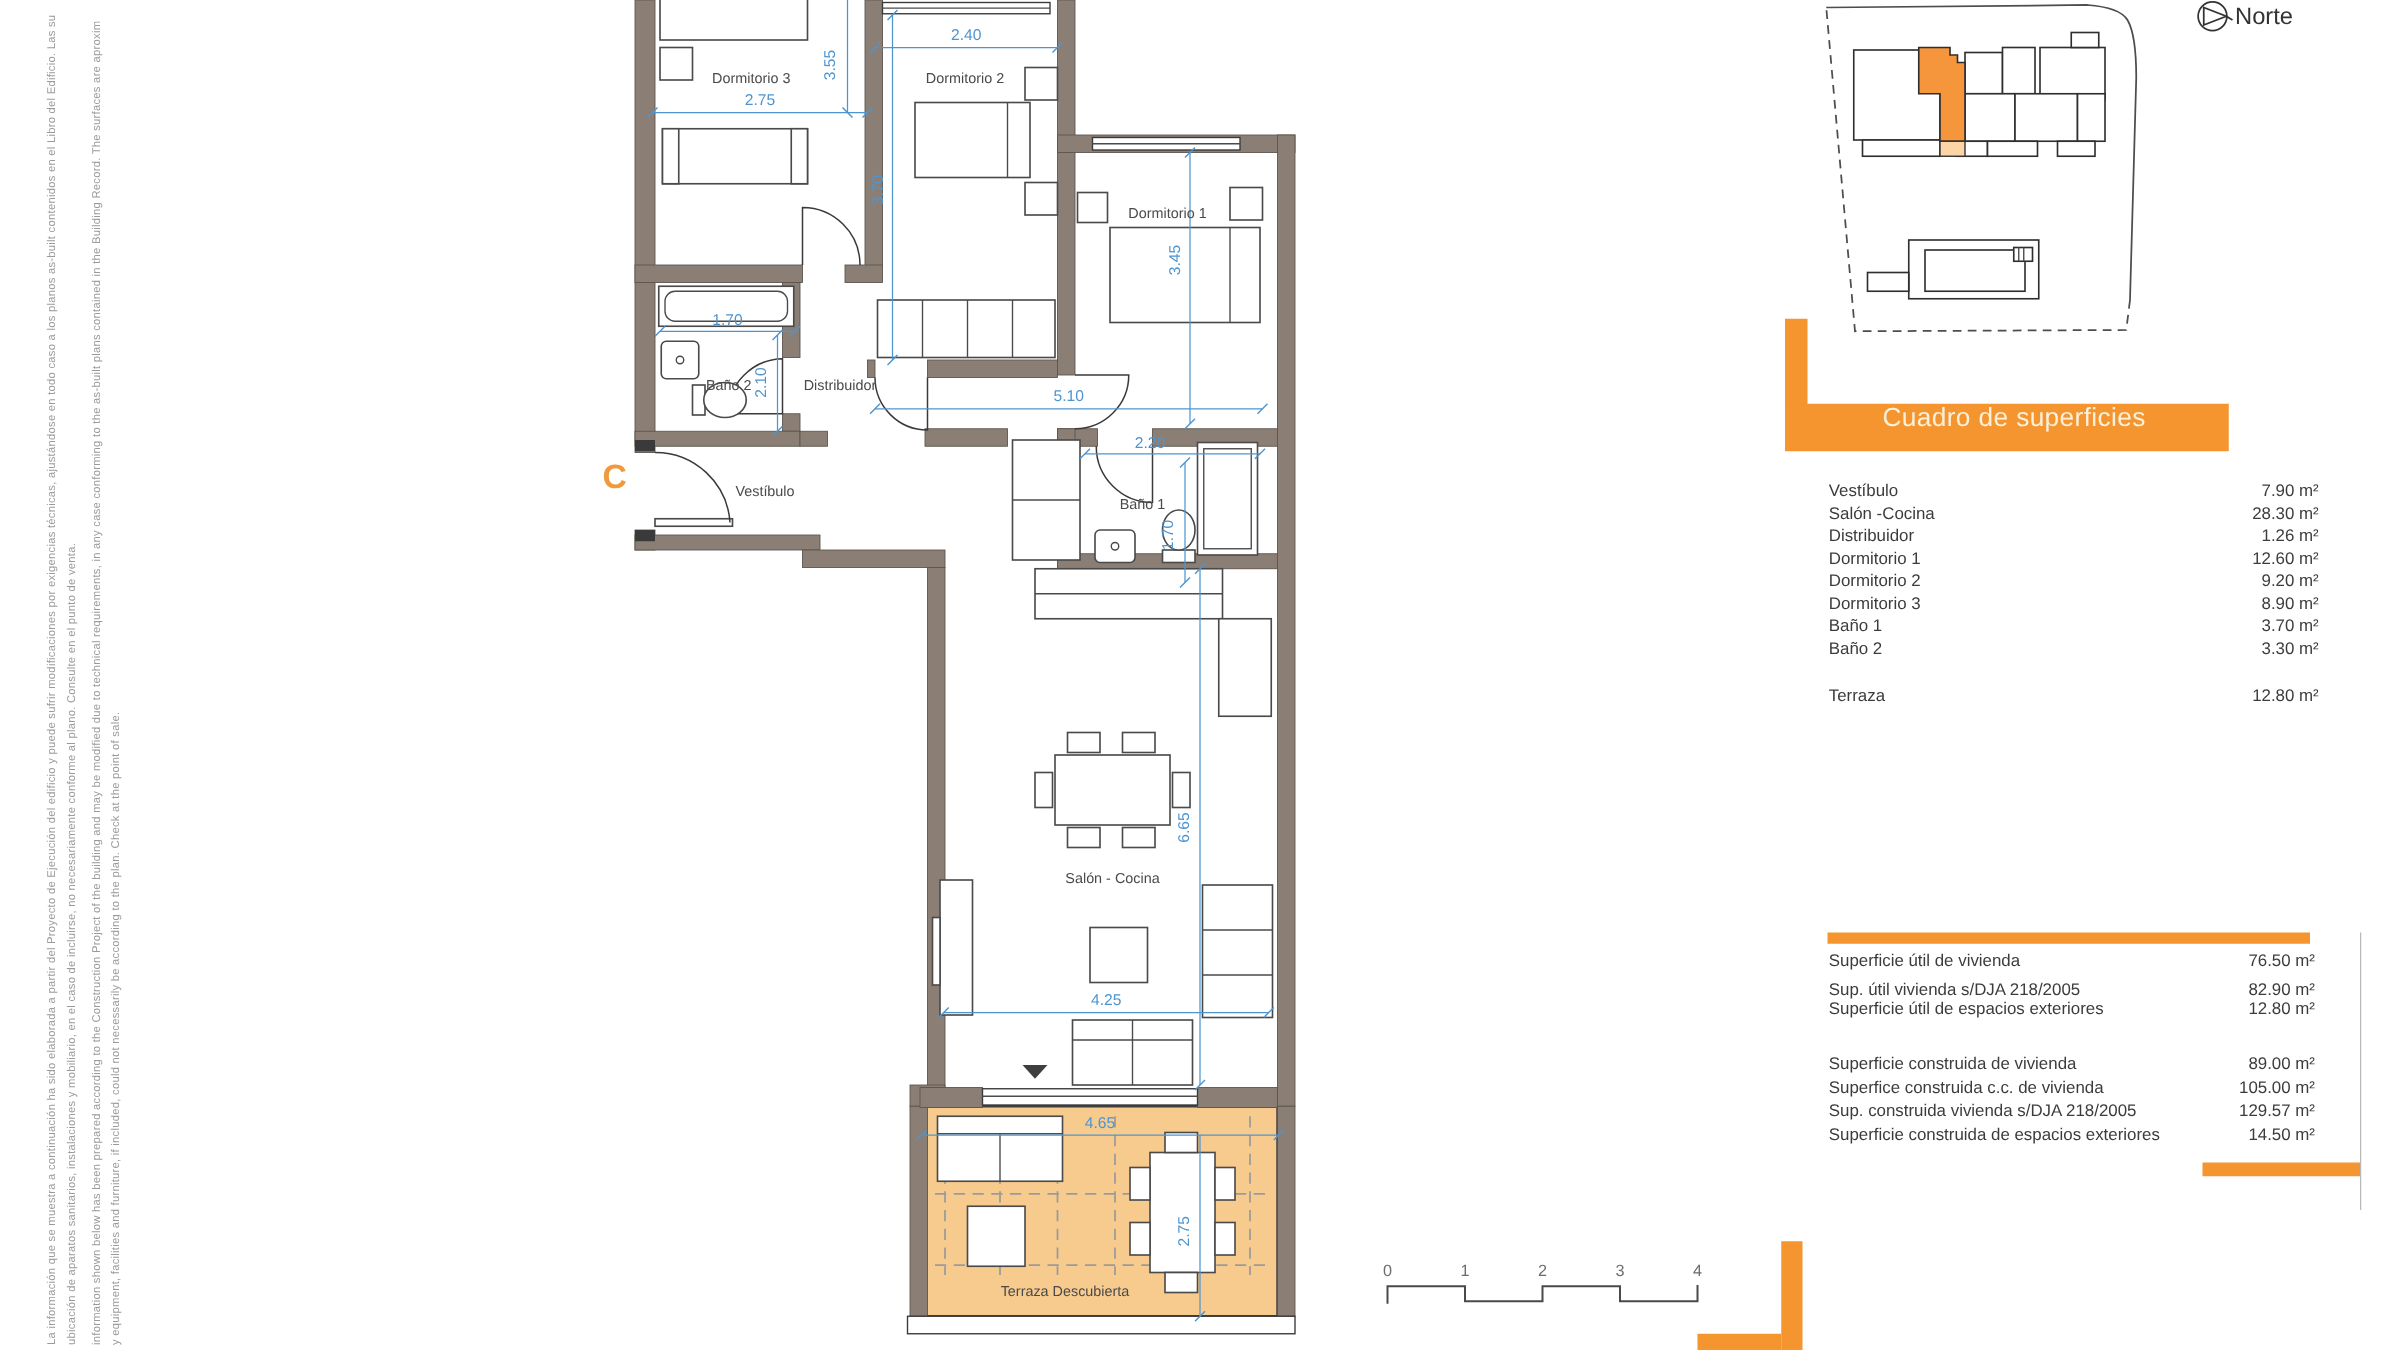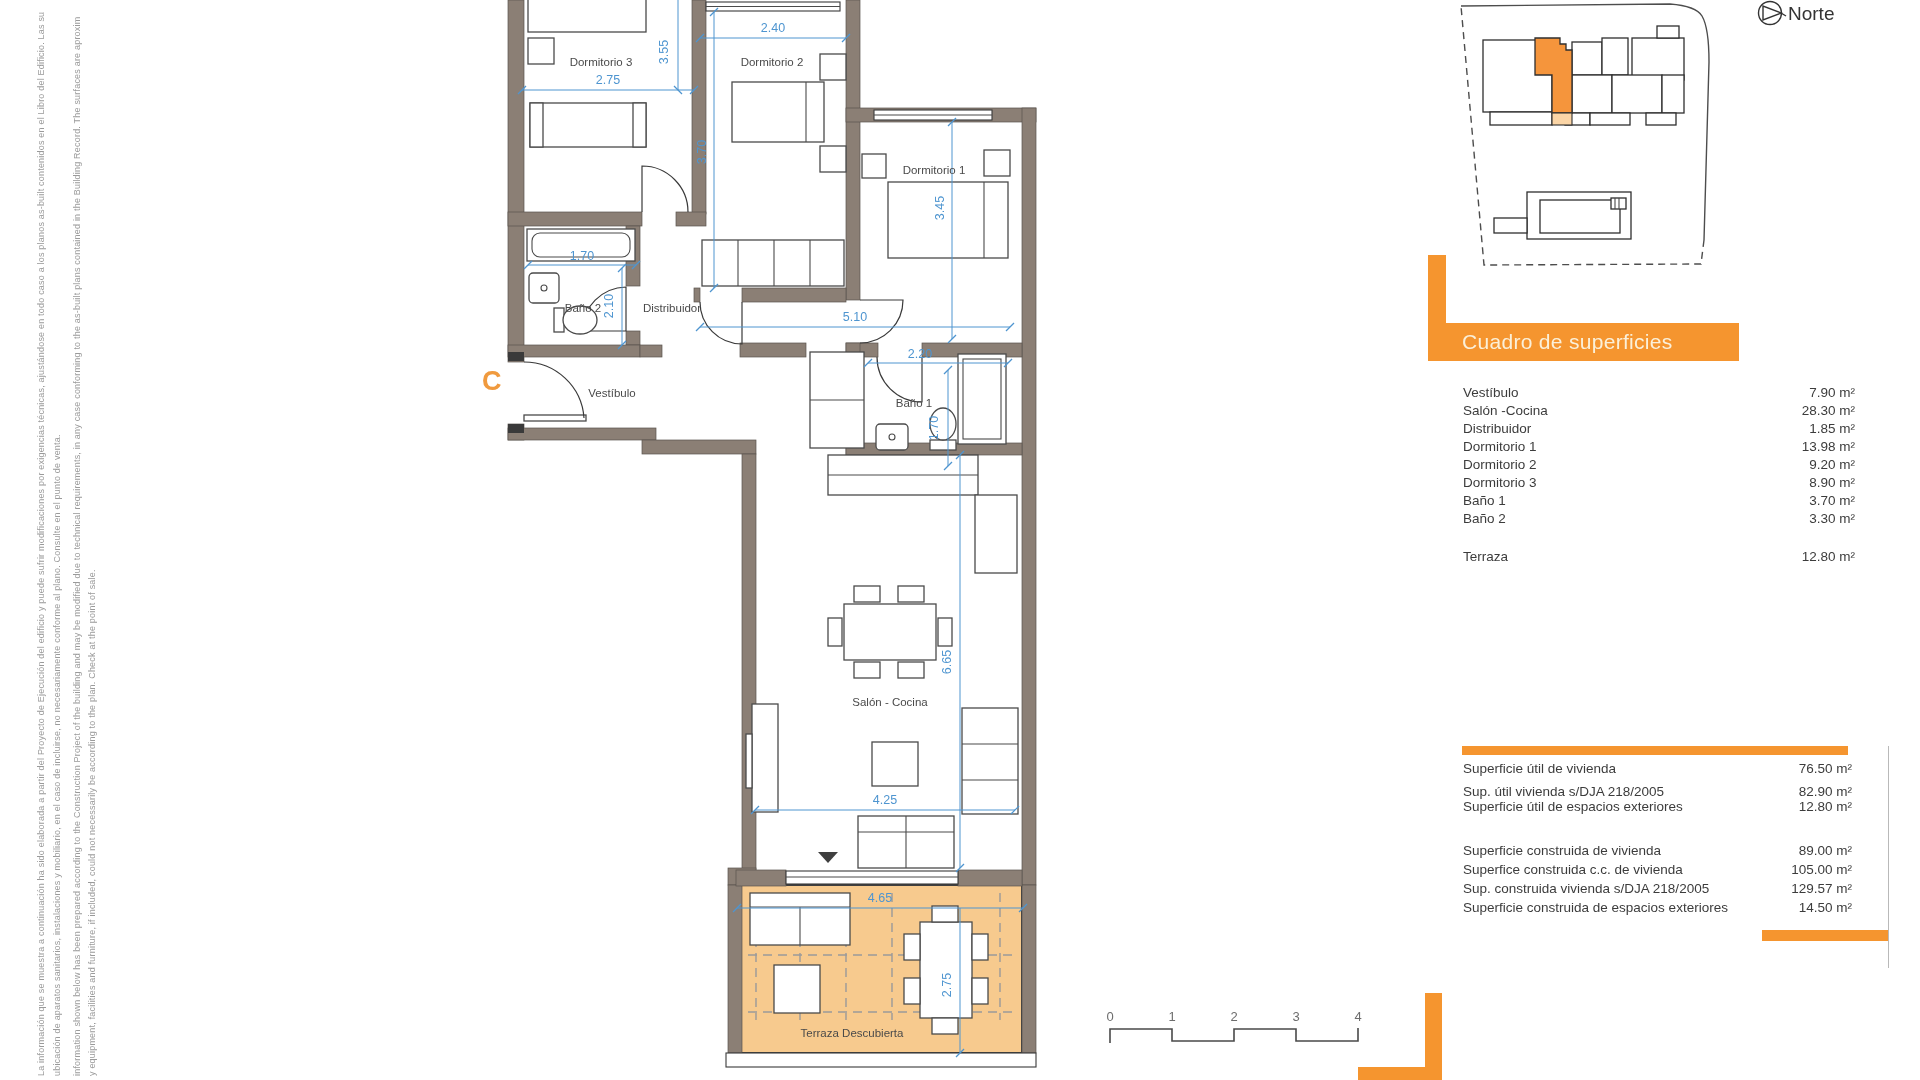--- a/index.html
+++ b/index.html
@@ -5,21 +5,21 @@
   html,body{margin:0;padding:0;background:#ffffff;}
   body{width:1920px;height:1080px;position:relative;overflow:hidden;
        font-family:"Liberation Sans", sans-serif;color:#3c3c3c;}
   .abs{position:absolute;}
   
   .disc{position:absolute;bottom:4px;transform-origin:0 100%;transform:rotate(-90deg);
         white-space:nowrap;font-size:9px;color:#9a9a9a;letter-spacing:.2px;}
   
   .orange{background:#F5952F;}
   .hdr-bar{position:absolute;left:1428px;top:323px;width:311px;height:38px;background:#F5952F;
-           display:flex;align-items:center;}
+           display:flex;padding-left:44px;}
   .hdr-stub{position:absolute;left:1428px;top:255px;width:18px;height:70px;background:#F5952F;}
   .hdr-title{color:#FBF0D9;font-size:21px;padding-left:34px;letter-spacing:.3px;}
   
   .srow{position:absolute;left:1463px;width:392px;height:18px;font-size:13.5px;color:#3c3c3c;}
   .srow .lab{position:absolute;left:0;top:0;}
   .srow .val{position:absolute;right:0;top:0;text-align:left;}
   .tbar{position:absolute;height:9px;background:#F5952F;}
   .vline{position:absolute;width:1px;background:#b9b9b9;}
   .scale-num{fill:#6d6d6d;font-size:13px;text-anchor:middle;}
   text{font-family:"Liberation Sans",sans-serif;}
@@ -333,25 +333,25 @@
 <div class="srow" style="top:385px">
   <span class="lab">Vestíbulo</span>
     <span class="val">7.90 m²</span>
   </div>
 <div class="srow" style="top:403px">
   <span class="lab">Salón -Cocina</span>
     <span class="val">28.30 m²</span>
   </div>
 <div class="srow" style="top:421px">
   <span class="lab">Distribuidor</span>
-    <span class="val">1.85 m²</span>
+    <span class="val">1.26 m²</span>
   </div>
 <div class="srow" style="top:439px">
   <span class="lab">Dormitorio 1</span>
-    <span class="val">13.98 m²</span>
+    <span class="val">12.60 m²</span>
   </div>
 <div class="srow" style="top:457px">
   <span class="lab">Dormitorio 2</span>
     <span class="val">9.20 m²</span>
   </div>
 <div class="srow" style="top:475px">
   <span class="lab">Dormitorio 3</span>
     <span class="val">8.90 m²</span>
   </div>
 <div class="srow" style="top:493px">

